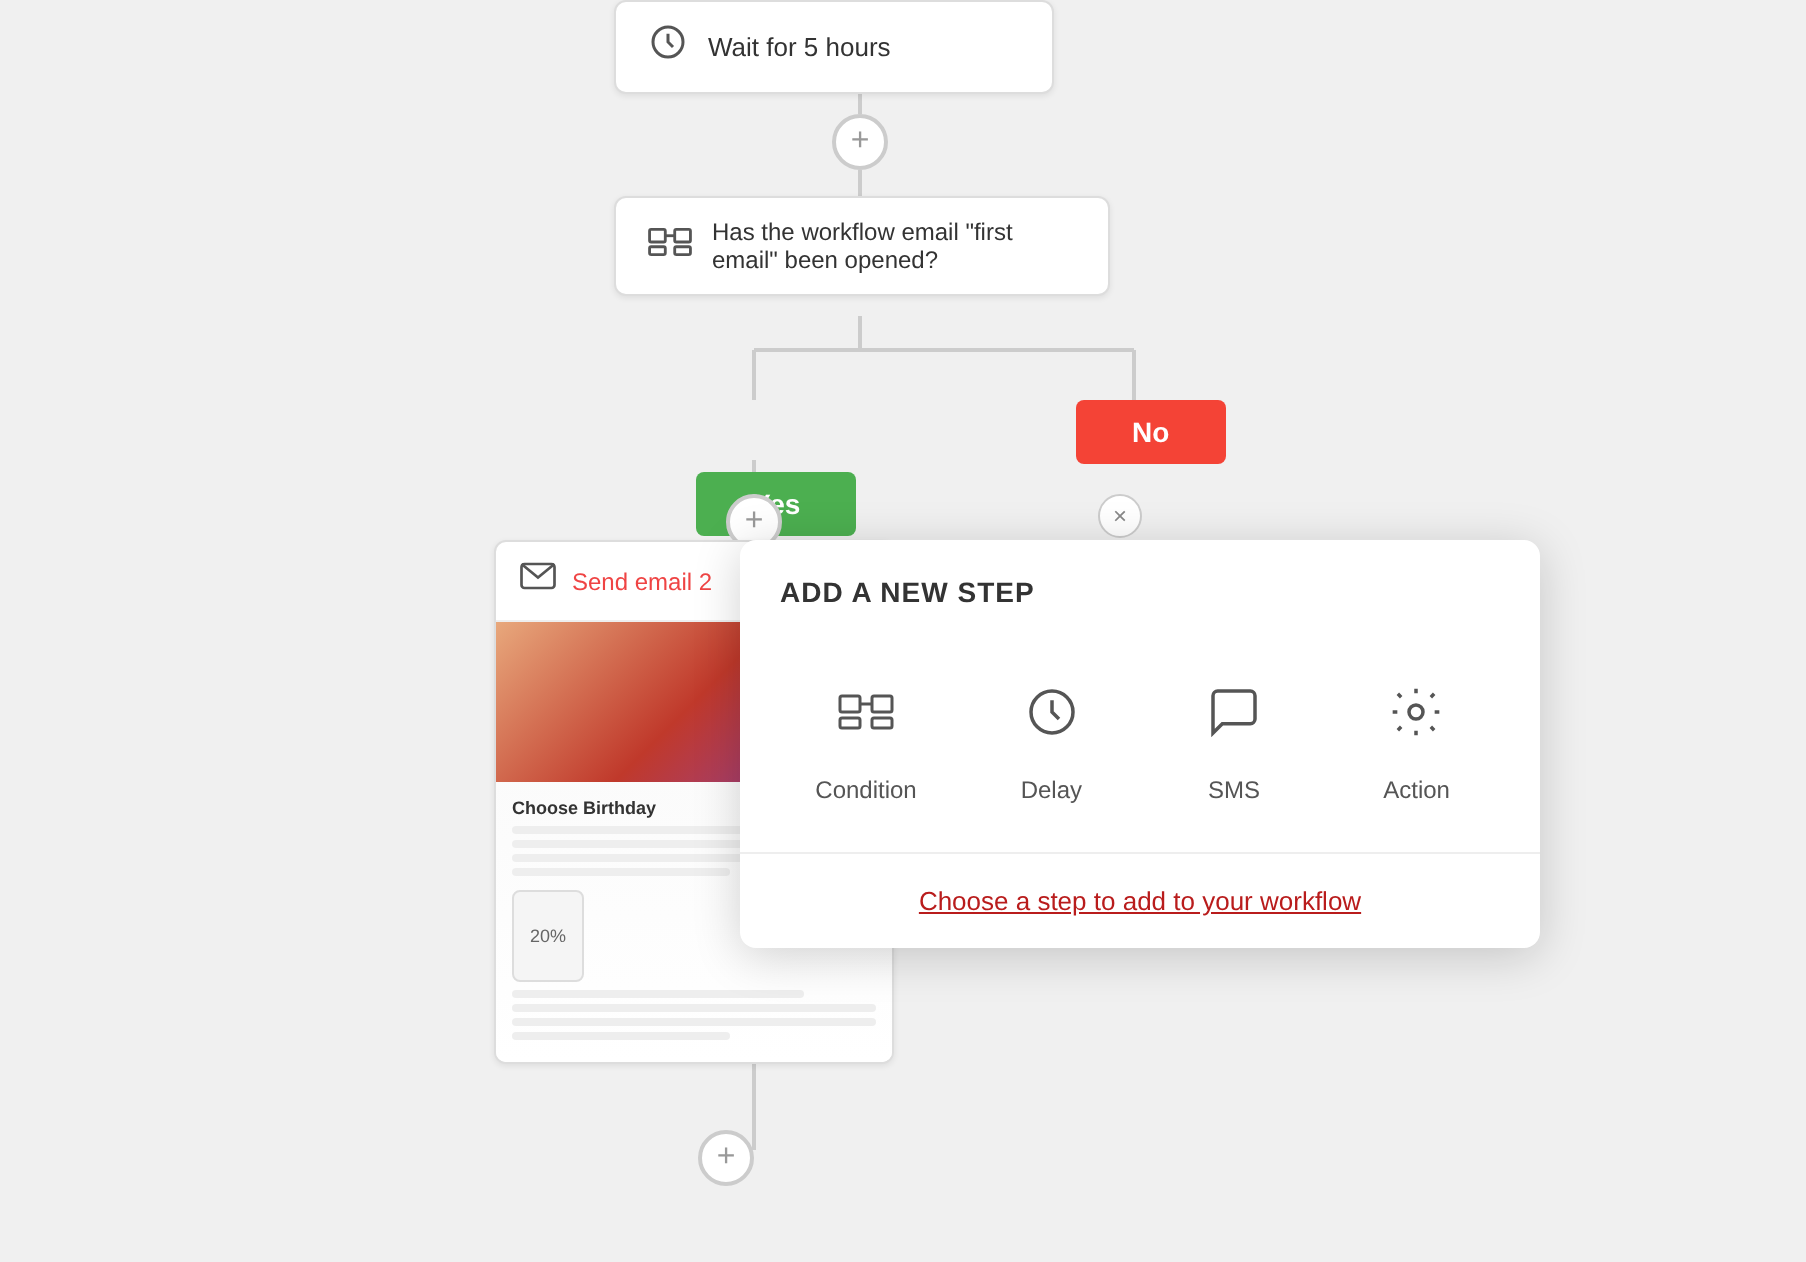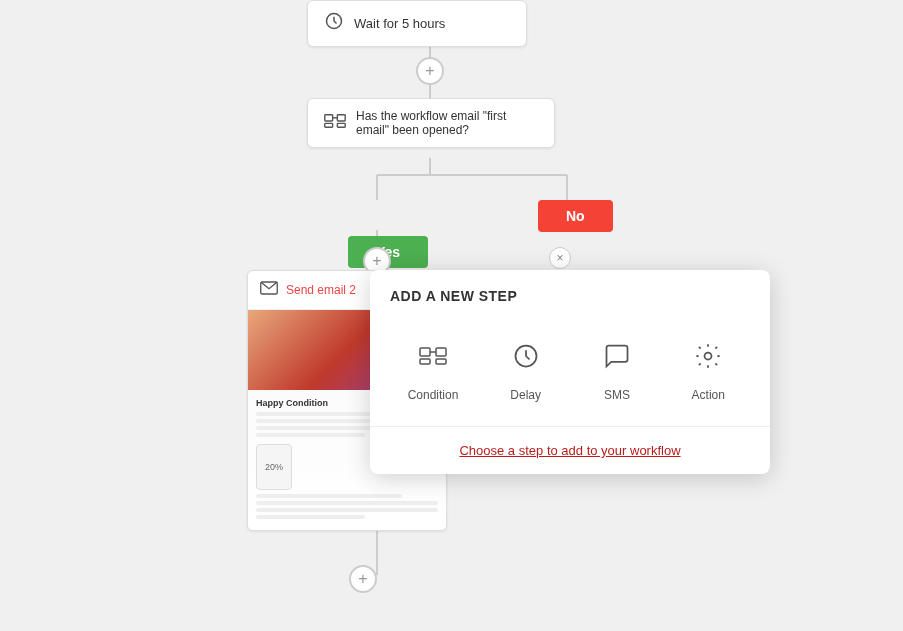--- a/index.html
+++ b/index.html
@@ -360,21 +360,21 @@
           <rect x="1" y="1" width="22" height="16" rx="2"></rect>
           <polyline points="1,1 12,10 23,1"></polyline>
         </svg>
       </span>
       <span class="node-label">Send email 2</span>
     </div>
     <div class="email-preview">
       <div class="email-preview-inner">
         <div class="preview-image"></div>
         <div class="preview-content">
-          <div class="preview-title">Happy Condition</div>
+          <div class="preview-title">Choose Birthday</div>
           <div class="preview-text-line medium"></div>
           <div class="preview-text-line long"></div>
           <div class="preview-text-line long"></div>
           <div class="preview-text-line short"></div>
           <div class="preview-badge">20%</div>
           <div class="preview-text-line medium"></div>
           <div class="preview-text-line long"></div>
           <div class="preview-text-line long"></div>
           <div class="preview-text-line short"></div>
         </div>

